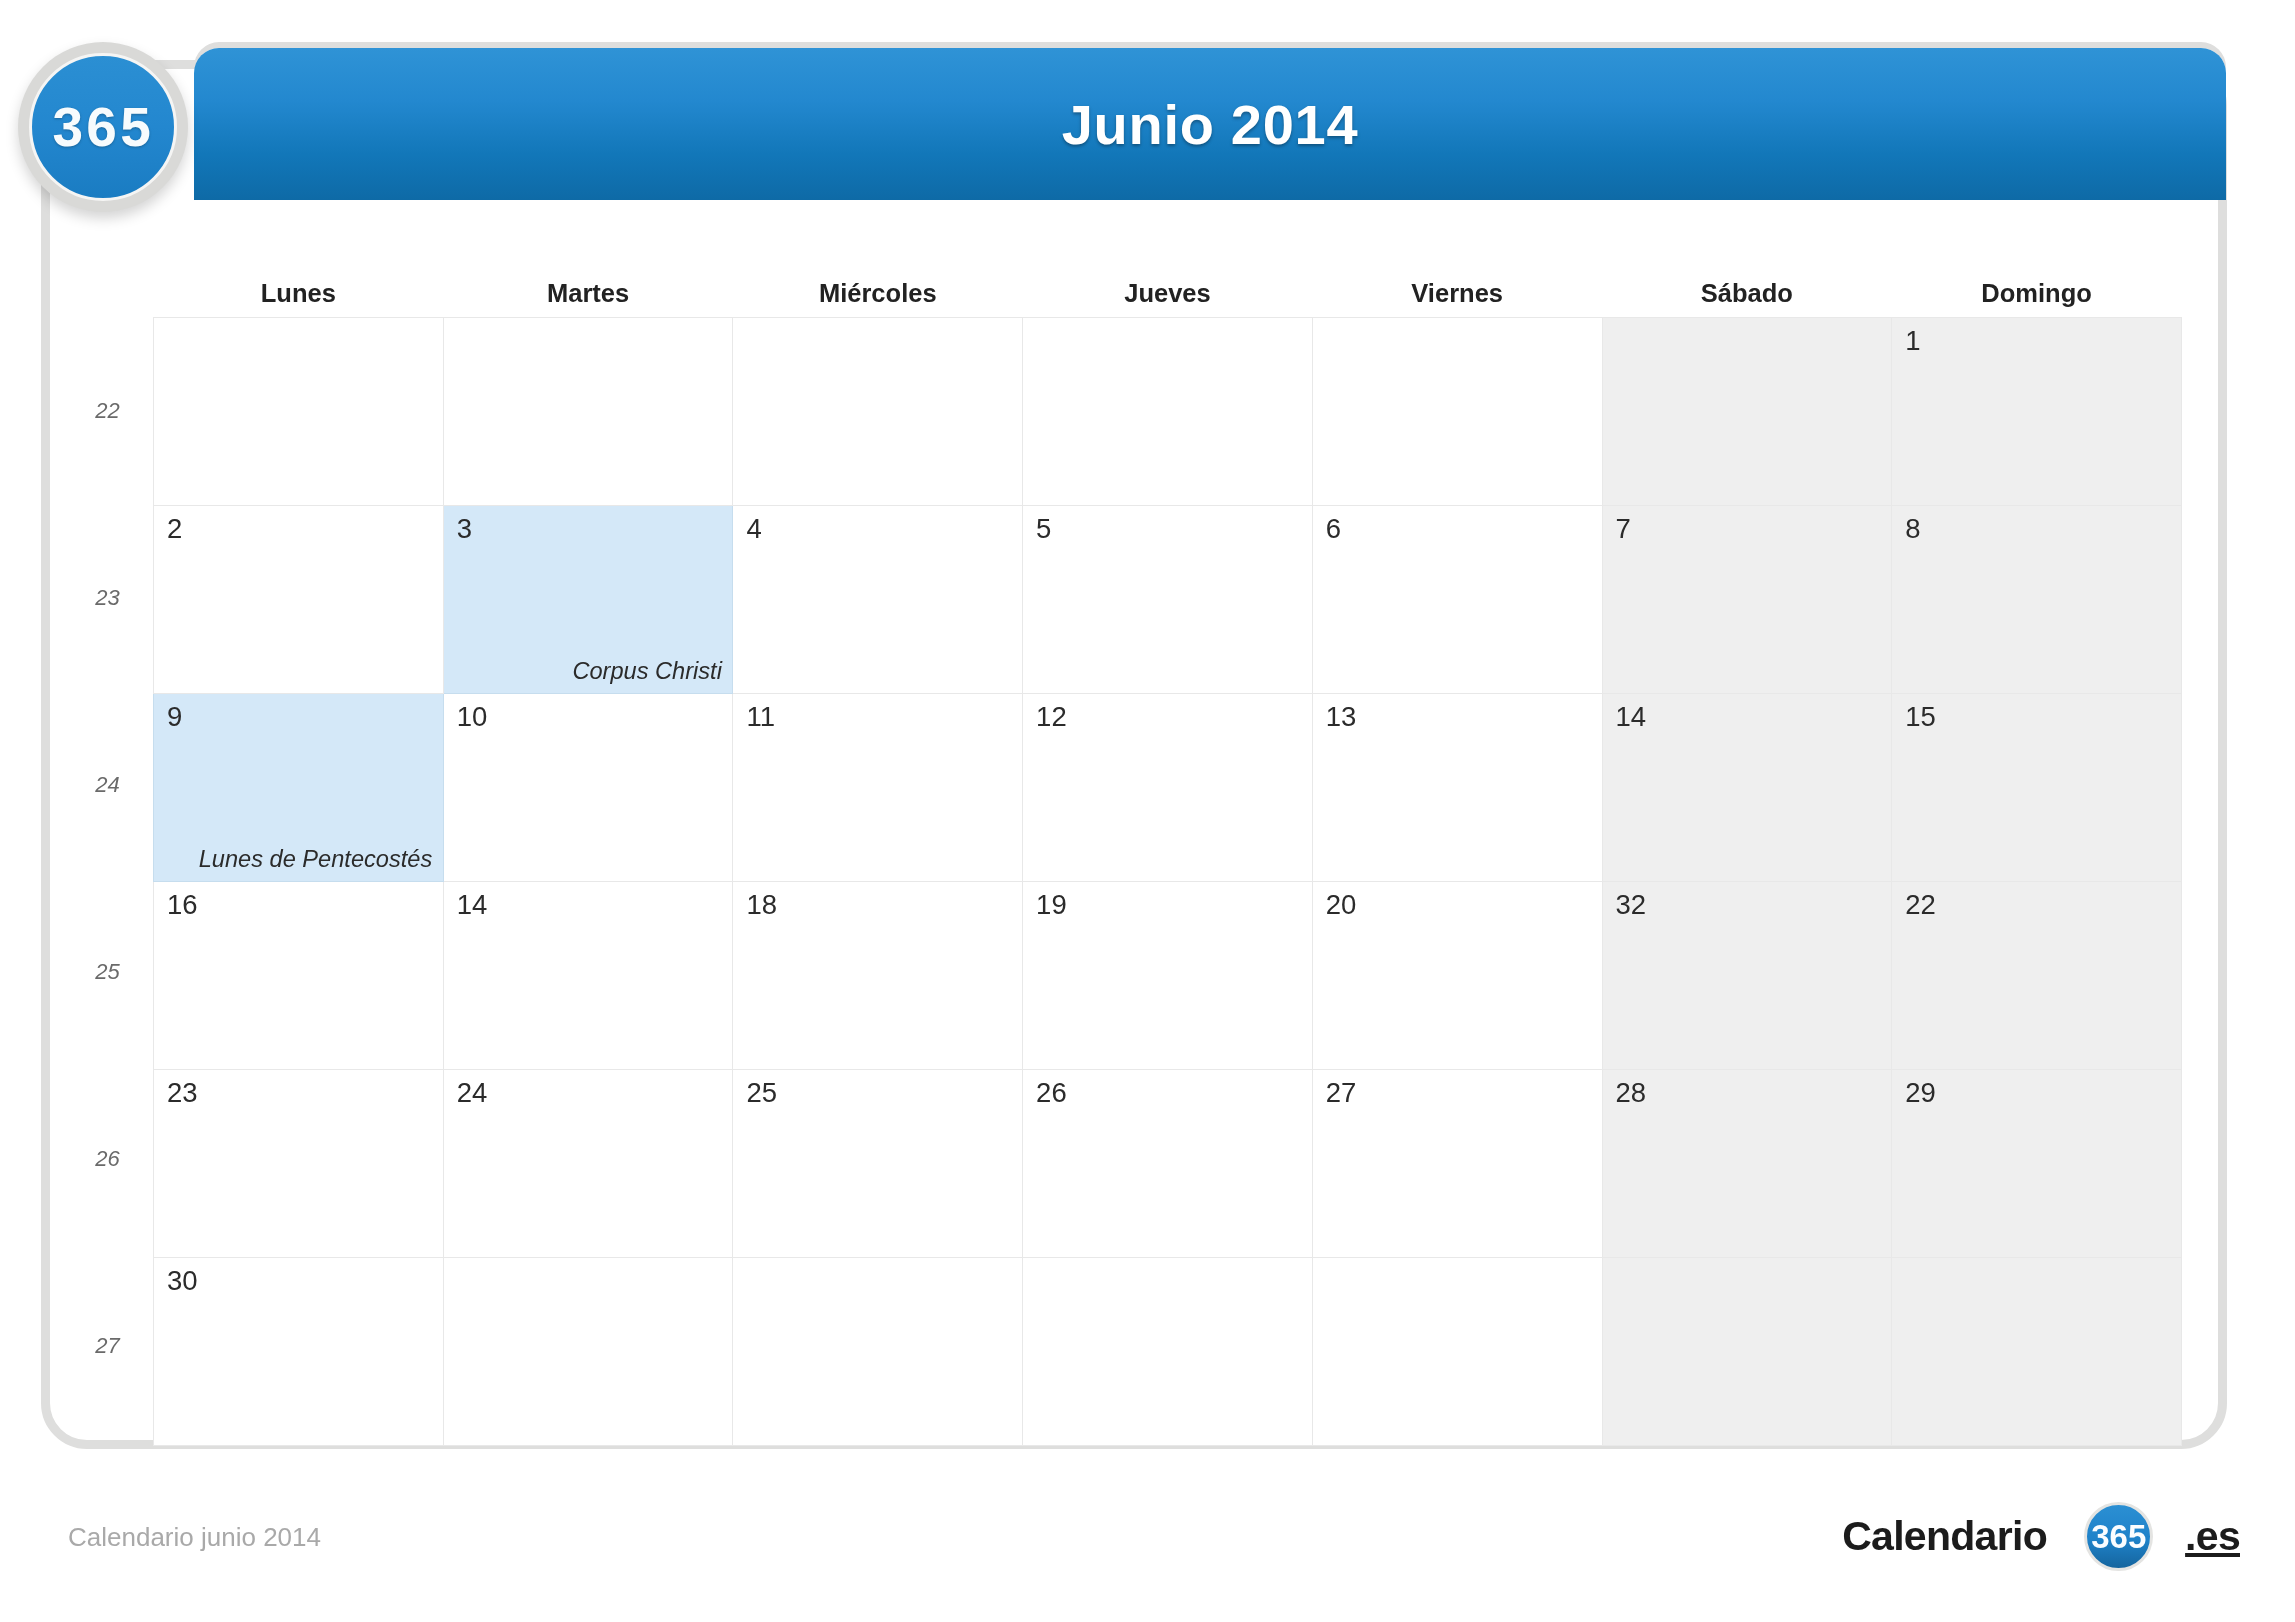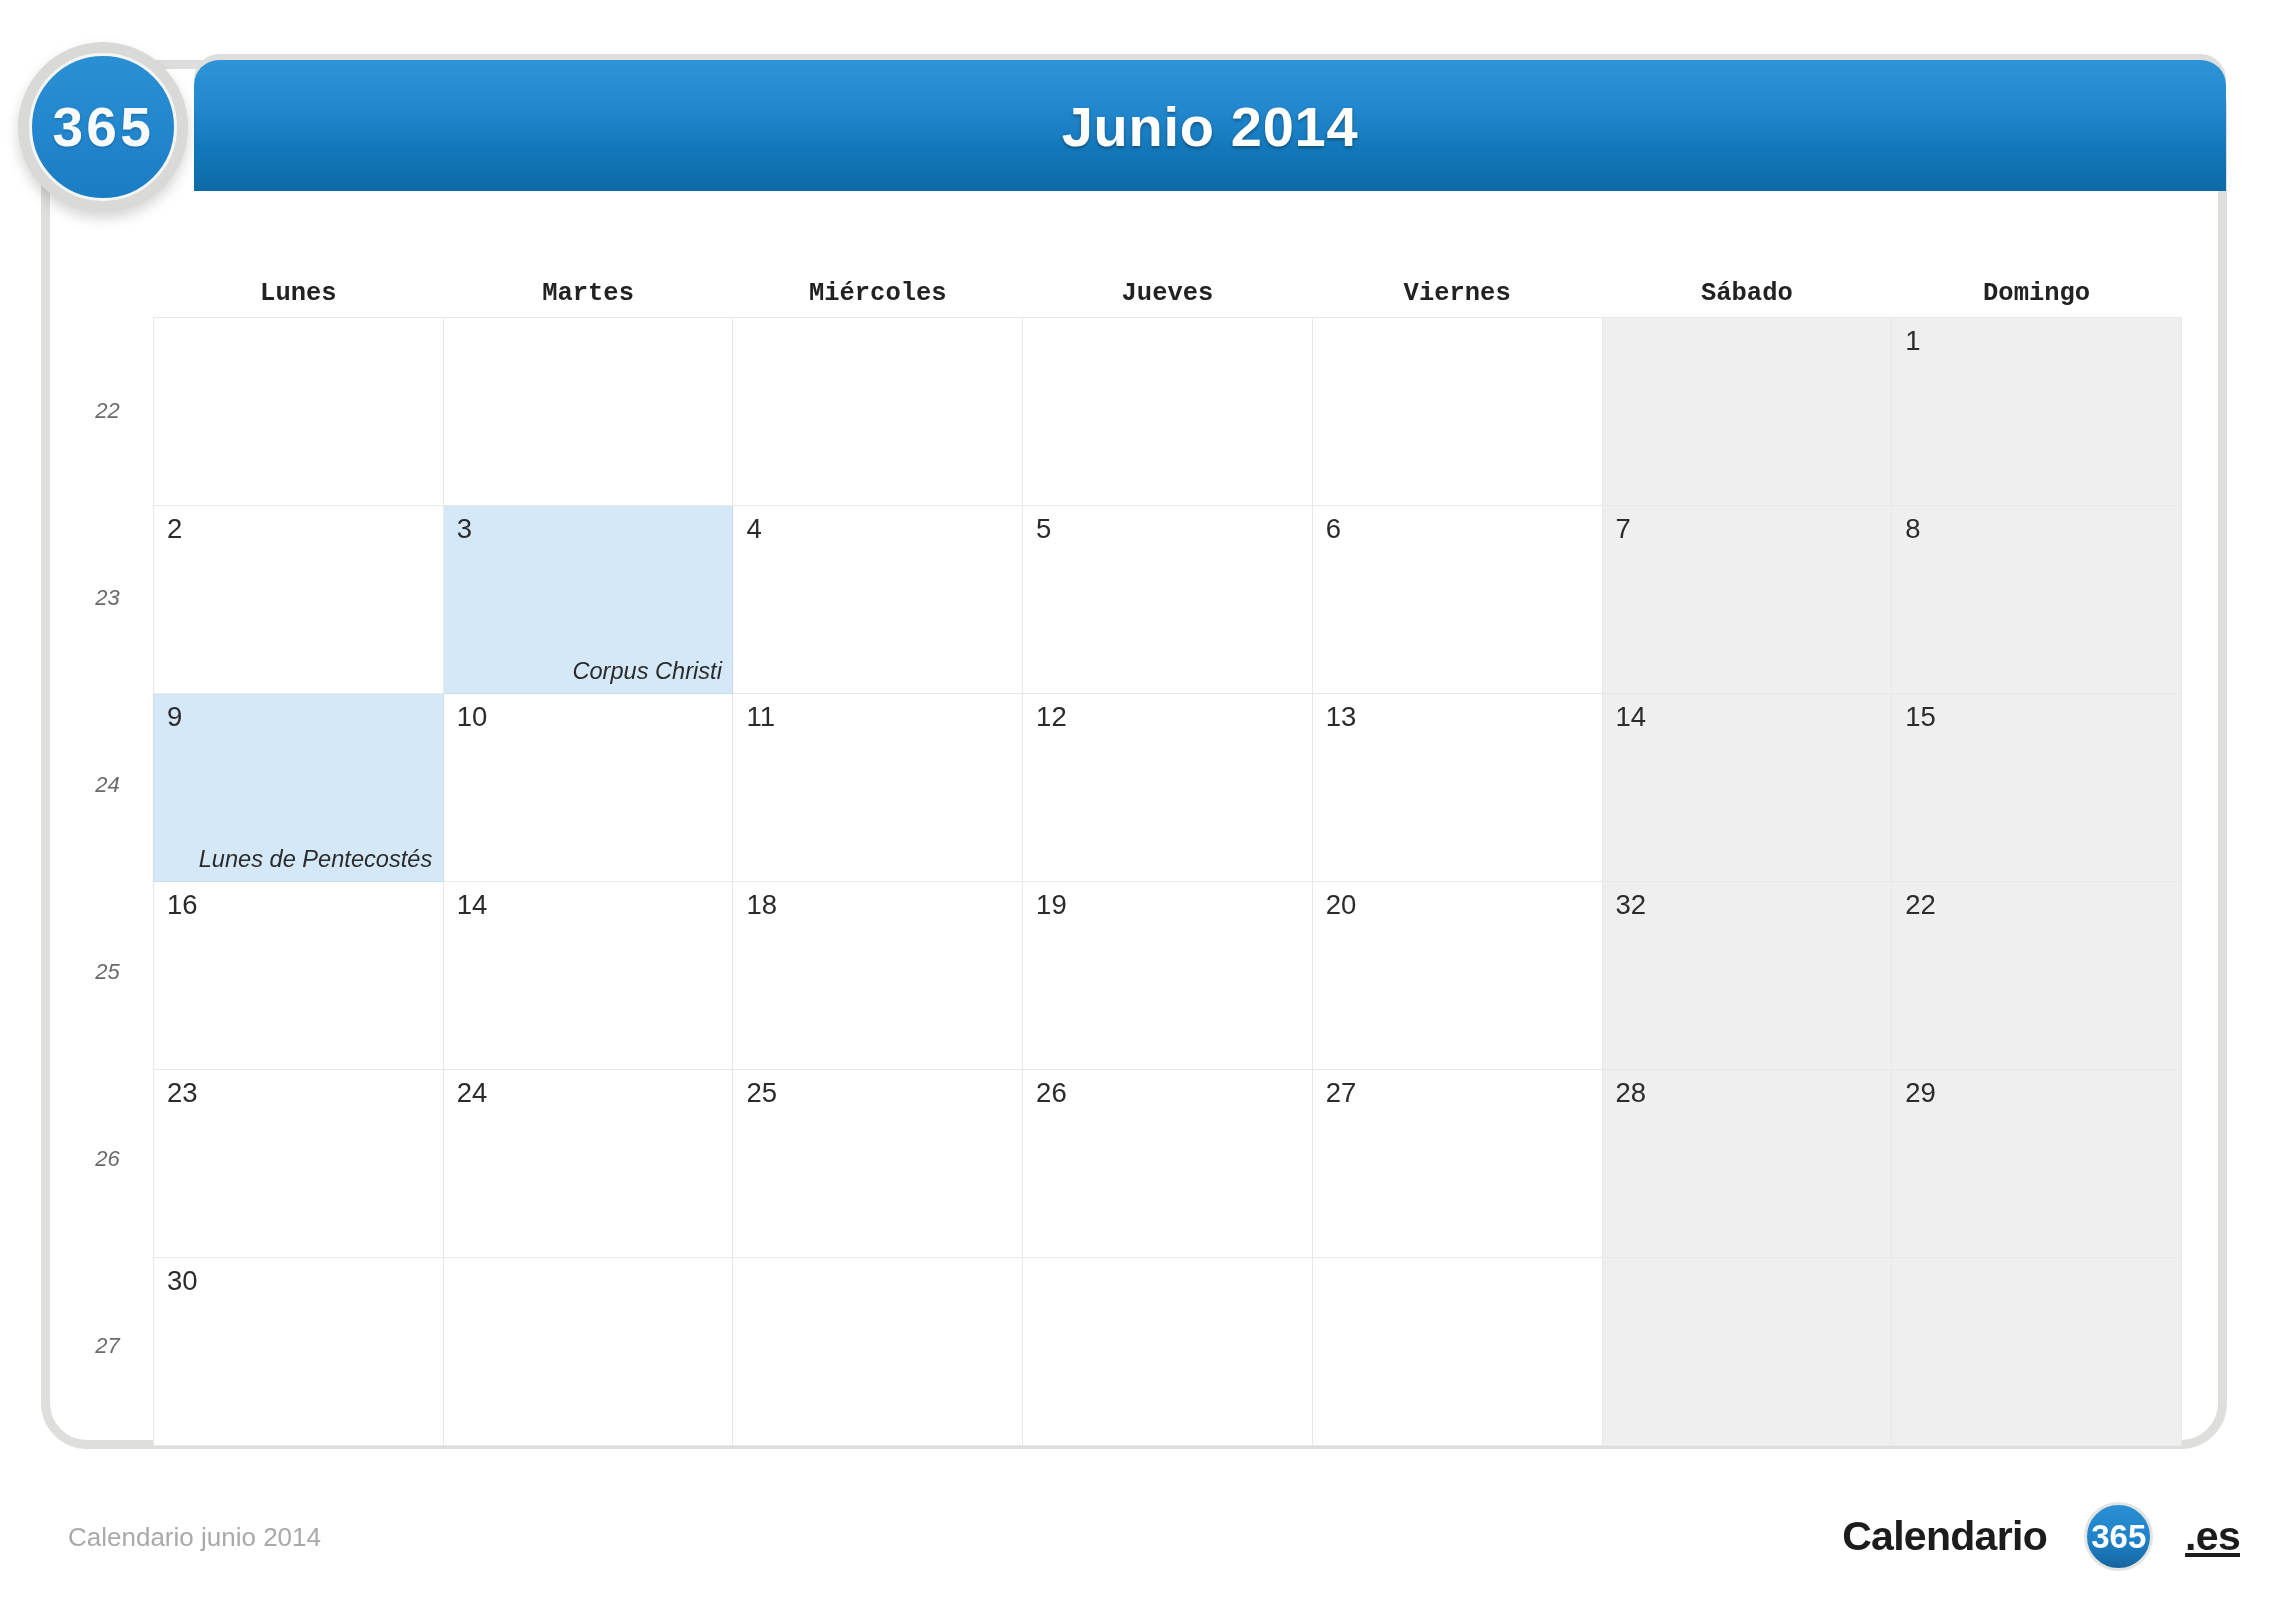--- a/index.html
+++ b/index.html
@@ -25,23 +25,23 @@
     border: 9.2px solid #dededd;
     border-radius: 46px;
     background: #ffffff;
     box-sizing: border-box;
   }
 
   
   #header-bar {
     position: absolute;
     left: 194px;
-    top: 60px;
+    top: 48px;
     width: 2032px;
-    height: 131px;
+    height: 152px;
     border-radius: 25px 25px 0 0;
     background: linear-gradient(to bottom, #2f93d6 0%, #2388cf 35%, #1277b9 70%, #0e6aa6 100%);
     box-shadow: 0 -5.9px 0 0 #dededd;
     overflow: hidden;
   }
   #header-title {
     position: absolute;
     left: 0;
     right: 0;
     top: 50%;
@@ -126,21 +126,21 @@
   }
   table#calendar-table th.dow {
     width: 289px;
     height: 46px;
     font-size: 25.5px;
     font-weight: bold;
     color: #222222;
     padding: 0 0 9.2px 0;
     text-align: center;
     vertical-align: bottom;
-    font-family: Liberation Mono, monospace;
+    font-family: Liberation Sans, sans-serif;
   }
   td.daycell {
     width: 289px;
     height: 187px;
     border: 1.3px solid #e8e8e8;
     vertical-align: top;
     position: relative;
     background: #ffffff;
     padding: 0;
   }

